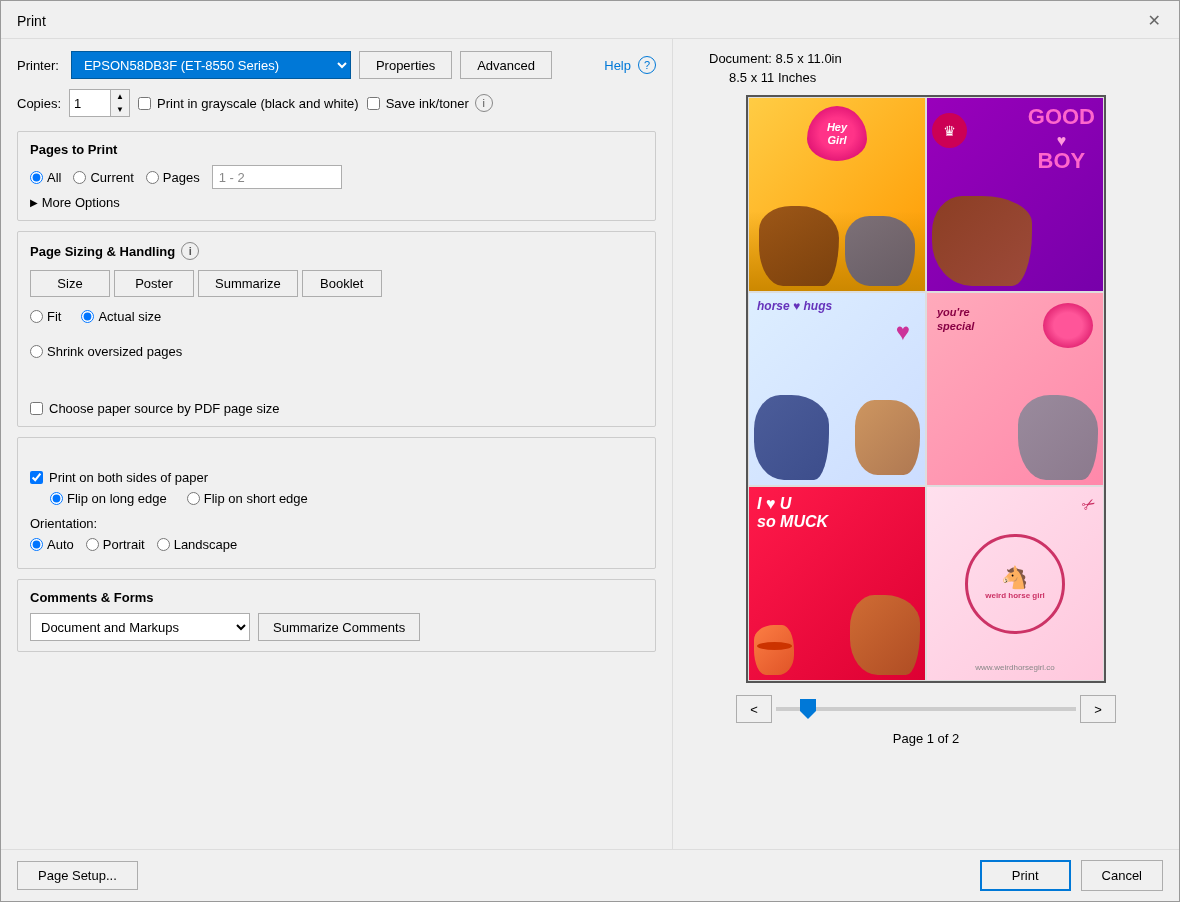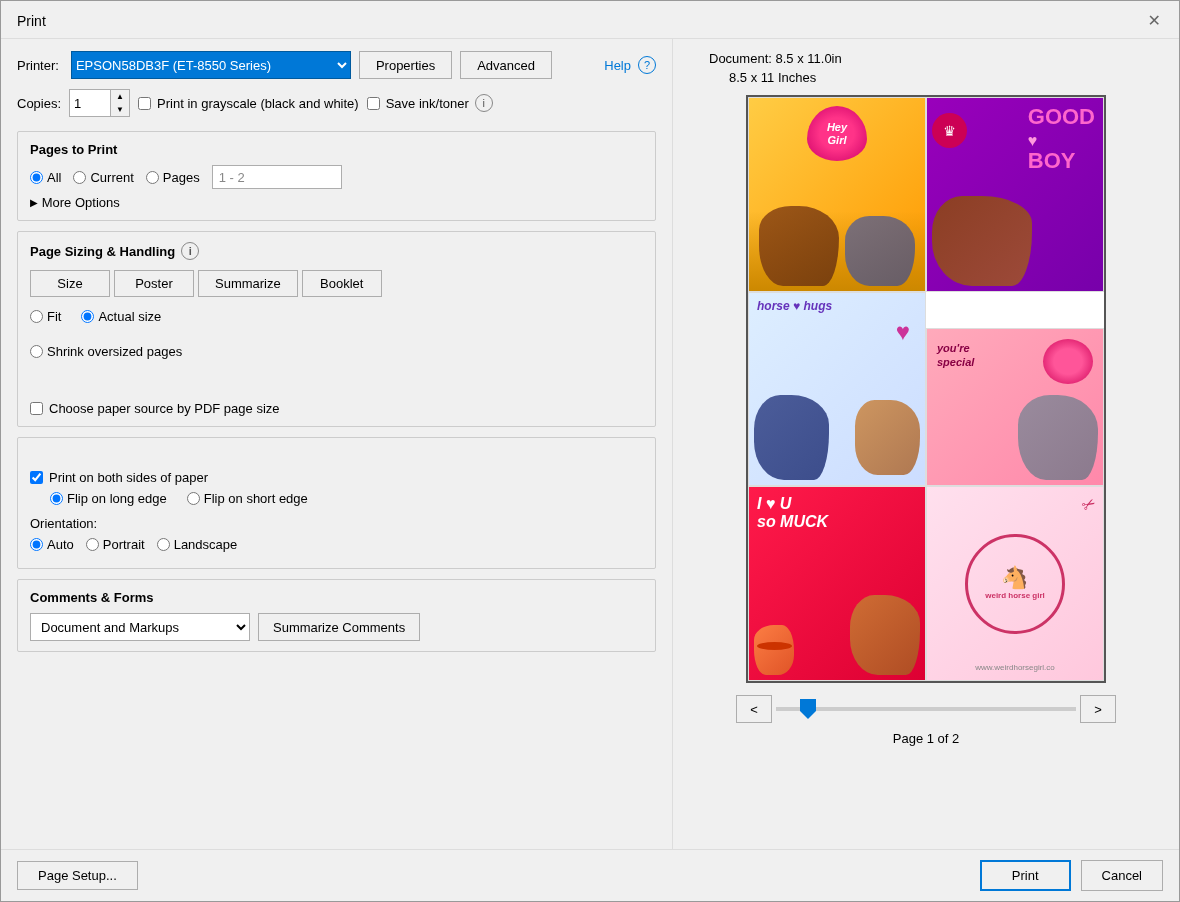--- a/index.html
+++ b/index.html
@@ -69,21 +69,21 @@
       align-items: center;
       gap: 8px;
       margin-bottom: 10px;
       flex-wrap: wrap;
     }
     .printer-label { font-size: 13px; margin-right: 4px; }
     .printer-select {
       background: #0078d7;
       color: white;
       border: 1px solid #005a9e;
-      padding: 4px 0;
+      padding: 4px 8px;
       font-size: 13px;
       width: 280px;
       height: 28px;
       cursor: pointer;
     }
     .toolbar-btn {
       background: #f0f0f0;
       border: 1px solid #adadad;
       padding: 4px 16px;
       font-size: 13px;
@@ -560,35 +560,35 @@
         <div class="preview-cell" style="background: linear-gradient(135deg, #ffcc44 0%, #ff9900 100%); position:relative; border: 1px solid #ddd;">
           <div style="position:absolute; top:8px; left:50%; transform:translateX(-50%); width:60px; height:55px; background: radial-gradient(ellipse, #ff3388 40%, #cc0066 100%); border-radius:50% 50% 50% 50% / 60% 60% 40% 40%; display:flex; align-items:center; justify-content:center;">
             <span style="color:white; font-size:11px; font-weight:bold; font-style:italic; text-align:center; line-height:1.1;">Hey<br>Girl</span>
           </div>
           <div style="position:absolute; bottom:0; left:0; right:0; height:80px; background: linear-gradient(to top, #cc8800 0%, transparent 100%);"></div>
           <div style="position:absolute; bottom:5px; left:10px; width:80px; height:80px; background: linear-gradient(135deg, #8B4513 0%, #6B3410 100%); border-radius:40% 50% 20% 30% / 30% 40% 60% 50%; opacity:0.85;"></div>
           <div style="position:absolute; bottom:5px; right:10px; width:70px; height:70px; background: linear-gradient(135deg, #666688 0%, #555577 100%); border-radius:35% 45% 25% 35% / 35% 40% 55% 45%; opacity:0.85;"></div>
         </div>
 
         <div class="preview-cell" style="background: linear-gradient(135deg, #9900bb 0%, #7700aa 100%); position:relative; border: 1px solid #ddd;">
-          <div style="position:absolute; top:8px; right:8px; color: #ff66cc; font-size:22px; font-weight:900; line-height:1.0; text-align:left;margin-left:34px;">GOOD<br><span style="font-size:16px; color:#ff99dd;">♥</span><br>BOY</div>
+          <div style="position:absolute; top:8px; right:8px; color: #ff66cc; font-size:22px; font-weight:900; line-height:1.0; text-align:center;margin-left:34px;">GOOD<br><span style="font-size:16px; color:#ff99dd;">♥</span><br>BOY</div>
           <div style="position:absolute; bottom:5px; left:5px; width:100px; height:90px; background: linear-gradient(135deg, #8B4513 0%, #A0522D 100%); border-radius:30% 50% 20% 40% / 40% 30% 60% 50%; opacity:0.9;"></div>
           <div style="position:absolute; top:15px; left:5px; width:35px; height:35px; background:#cc0055; border-radius:50%; display:flex; align-items:center; justify-content:center;">
             <span style="color:white; font-size:14px;">♛</span>
           </div>
         </div>
 
         <div class="preview-cell" style="background: linear-gradient(135deg, #ddeeff 0%, #ccddff 100%); position:relative; border: 1px solid #ddd;">
           <div style="position:absolute; top:6px; left:8px; color:#6633bb; font-size:12px; font-weight:bold; font-style:italic;">horse ♥ hugs</div>
           <div style="position:absolute; bottom:5px; left:5px; width:75px; height:85px; background: linear-gradient(135deg, #334488 0%, #223377 100%); border-radius:35% 50% 20% 40% / 40% 35% 55% 45%; opacity:0.85;"></div>
           <div style="position:absolute; bottom:10px; right:5px; width:65px; height:75px; background: linear-gradient(135deg, #cc8844 0%, #aa6633 100%); border-radius:30% 45% 25% 35% / 35% 40% 50% 40%; opacity:0.85;"></div>
           <div style="position:absolute; top:25px; right:15px; color:#cc3399; font-size:24px;">♥</div>
         </div>
 
-        <div class="preview-cell" style="background: linear-gradient(135deg, #ffaabb 0%, #ff88aa 100%); position:relative; border: 1px solid #ddd; margin-top: 36px;">
+        <div class="preview-cell" style="background: linear-gradient(135deg, #ffaabb 0%, #ff88aa 100%); position:relative; border: 1px solid #ddd;">
           <div style="position:absolute; top:12px; left:10px; color:#880044; font-size:11px; font-weight:bold; font-style:italic; line-height:1.3;">you're<br>special</div>
           <div style="position:absolute; bottom:5px; right:5px; width:80px; height:85px; background: linear-gradient(135deg, #888899 0%, #777788 100%); border-radius:40% 50% 20% 35% / 35% 40% 55% 50%; opacity:0.85;"></div>
           <div style="position:absolute; top:10px; right:10px; width:50px; height:45px; background: radial-gradient(ellipse, #ff5599 40%, #cc0055 100%); border-radius:50%;"></div>
         </div>
 
         <div class="preview-cell" style="background: linear-gradient(135deg, #ff1a4a 0%, #dd0033 100%); position:relative; border: 1px solid #ddd;">
           <div style="position:absolute; top:8px; left:8px; color:white; font-size:16px; font-weight:900; line-height:1.1; font-style:italic;">I ♥ U<br>so MUCK</div>
           <div style="position:absolute; bottom:5px; right:5px; width:70px; height:80px; background: linear-gradient(135deg, #cc7733 0%, #aa5522 100%); border-radius:35% 50% 20% 40% / 40% 35% 55% 45%; opacity:0.9;"></div>
           <div style="position:absolute; bottom:5px; left:5px; width:40px; height:50px; background: linear-gradient(135deg, #ff9944 0%, #dd6622 100%); border-radius:50% 30% 40% 30% / 30% 50% 40% 50%; opacity:0.8;"></div>
           <div style="position:absolute; bottom:30px; left:8px; width:35px; height:8px; background: #cc3300; border-radius:50%;"></div>

